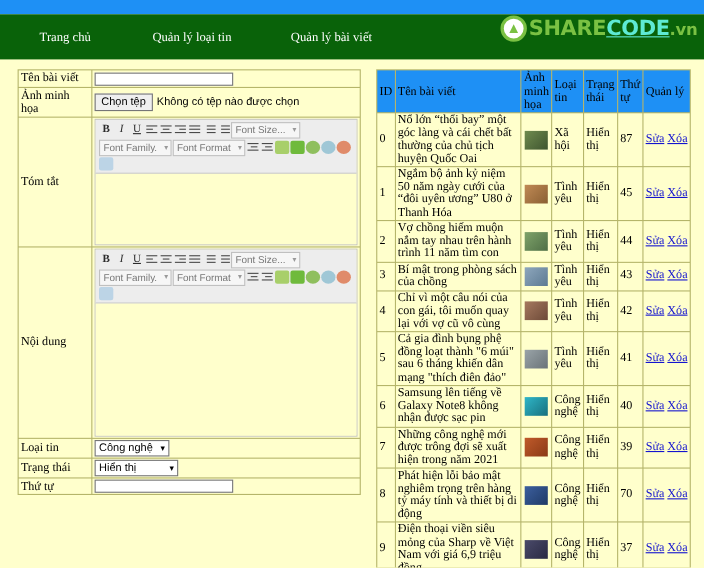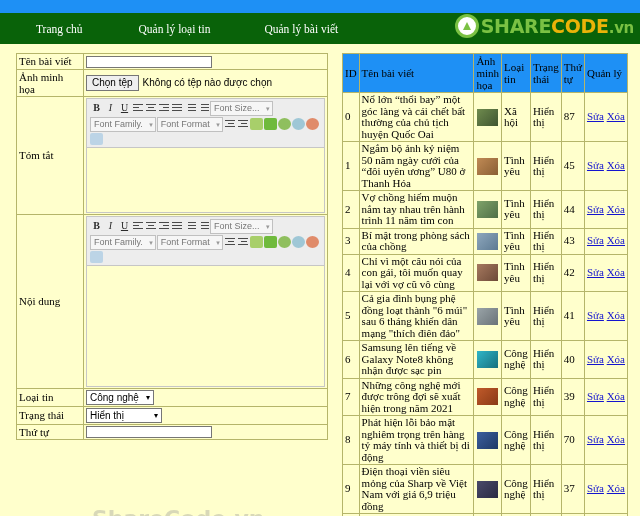--- a/index.html
+++ b/index.html
@@ -10,21 +10,21 @@
     font-family:"Liberation Serif", serif;
     font-size:11px;
     color:#000;
     overflow:hidden;
     position:relative;
   }
 
   
   #topbar { height:13px; background:#1e90f5; width:100%; }
   #navbar {
-    height:31px; background:#096209; width:100%;
+    height:41px; background:#096209; width:100%;
     display:flex; align-items:center; position:relative;
   }
   .nav-link {
     color:#ffffff; text-decoration:none; font-size:11.5px;
     font-family:"Liberation Serif", serif;
     padding:0 6px; white-space:nowrap;
   }
   #nav-home { margin-left:30px; }
   #nav-cat  { margin-left:44px;text-align:right; }
   #nav-post { margin-left:42px; }
@@ -41,21 +41,21 @@
   }
   #logo-mark::after {
     content:""; width:0;height:0;
     border-left:4px solid transparent;
     border-right:4px solid transparent;
     border-bottom:8px solid #7ac143;
   }
   #logo-text { font-family:"DejaVu Sans", sans-serif; font-weight:bold;
                font-size:19px; letter-spacing:-0.3px; line-height:1; }
   .lg-share { color:#7ac143; }
-  .lg-code  { color:#eab308; }
+  .lg-code  { color:#5eead4;text-decoration:underline; }
   .lg-vn    { color:#7ac143; font-size:15px; }
 
   
   #page { position:relative; width:640px; height:472px; }
 
   
   #form-wrap { position:absolute; left:16px; top:9px; width:312px; }
   table.frm { border-collapse:separate; border-spacing:1px; width:100%;
               background:#b5b56a; }
   table.frm td { background:#ffffcc; padding:1px 2px; vertical-align:middle;

